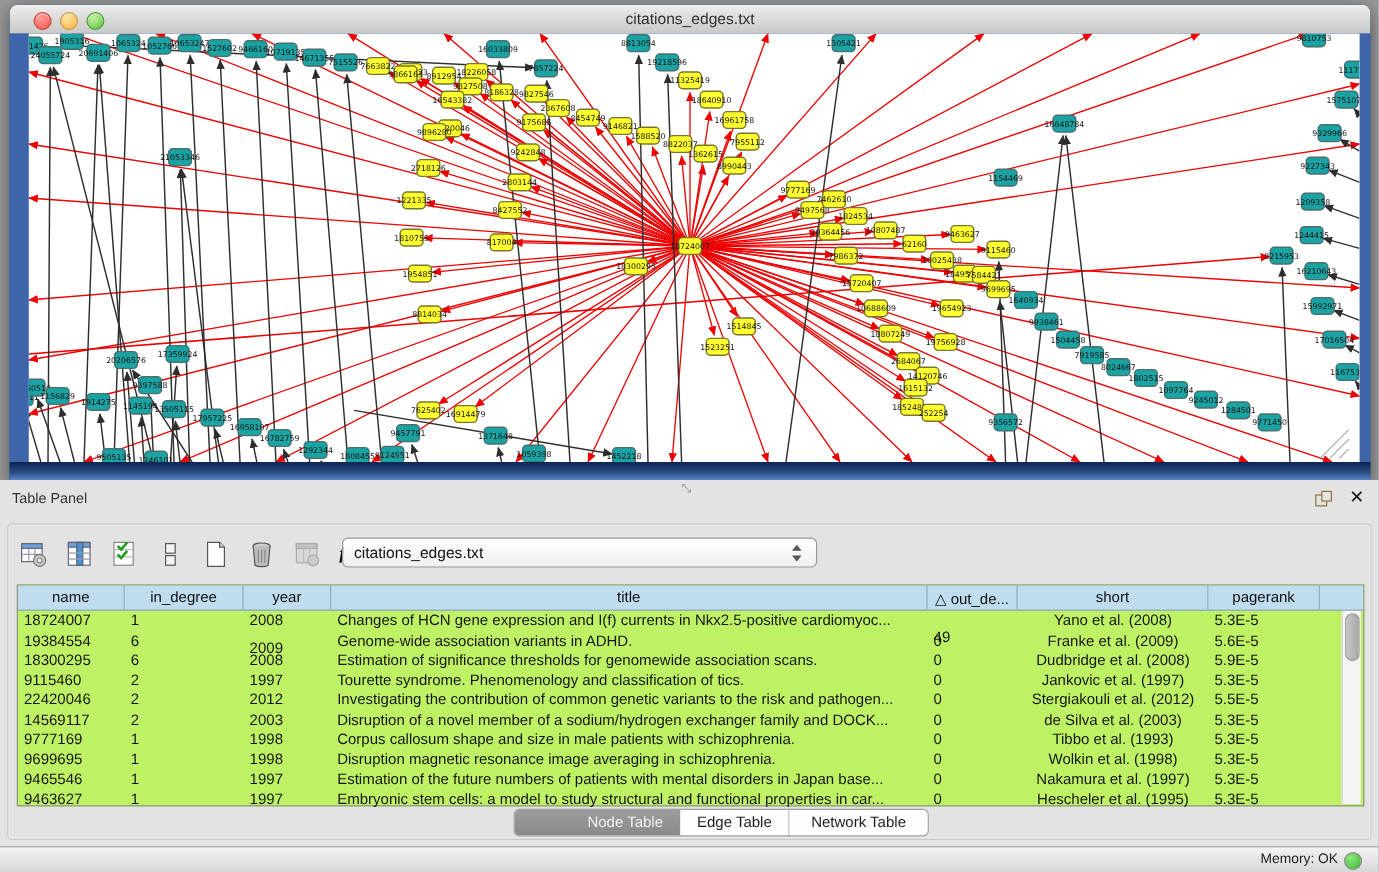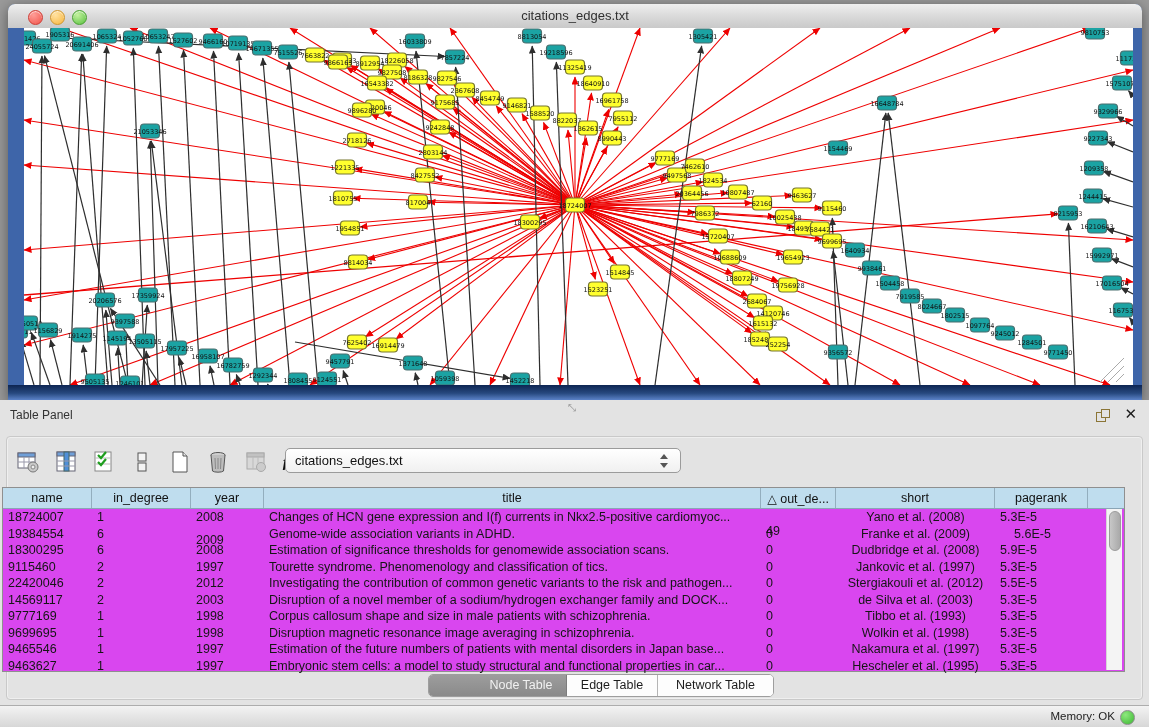--- a/index.html
+++ b/index.html
@@ -37,21 +37,21 @@
 
   #toolbar{position:absolute;left:14px;top:46px;height:32px;display:flex;align-items:center;gap:10px;}
   .tool-btn{width:28px;height:28px;display:flex;align-items:center;justify-content:center;}
   .fx{font-family:"Liberation Serif",serif;font-style:italic;font-weight:bold;font-size:15px;color:#111;}
   #table-dropdown{position:absolute;left:285px;top:48px;width:396px;height:25px;background:linear-gradient(180deg,#ffffff,#f0f0f0);
      border:1px solid #9b9b9b;border-radius:5px;font-size:13px;color:#111;line-height:24px;padding-left:9px;box-sizing:border-box;}
   #dd-arrows{position:absolute;right:12px;top:4px;width:9px;height:16px;}
   #dd-arrows .up{position:absolute;left:1px;top:1px;width:0;height:0;border-left:4px solid transparent;border-right:4px solid transparent;border-bottom:5px solid #555;}
   #dd-arrows .dn{position:absolute;left:1px;bottom:1px;width:0;height:0;border-left:4px solid transparent;border-right:4px solid transparent;border-top:5px solid #555;}
 
-  #data-table{position:absolute;left:2px;top:87px;width:1123px;height:185px;background:#d946ef;border:1px solid #8f8f8f;box-sizing:border-box;}
+  #data-table{position:absolute;left:14px;top:87px;width:1123px;height:185px;background:#bef264;border:1px solid #8f8f8f;box-sizing:border-box;}
   #thead{display:flex;height:20px;background:#bfddee;border-bottom:1px solid #8aa5b5;}
   .th{box-sizing:border-box;border-right:1px solid #93aebe;font-size:12.5px;color:#111;
       display:flex;align-items:center;justify-content:center;overflow:hidden;white-space:nowrap;}
   .tr{display:flex;height:16.5px;align-items:center;}
   .td{box-sizing:border-box;font-size:12.5px;color:#161616;padding-left:5px;overflow:hidden;white-space:nowrap;}
   .td.center{text-align:center;padding-left:0;}
   #vscroll{position:absolute;right:2px;top:21px;width:15px;height:161px;background:#f4f4f4;border-left:1px solid #d6d6d6;}
   #vthumb{position:absolute;left:2px;top:2px;width:10px;height:38px;border-radius:6px;background:linear-gradient(90deg,#c7c7c7,#a9a9a9);border:1px solid #9b9b9b;}
 
   #tabs{position:absolute;left:428px;top:274px;height:21px;display:flex;border:1px solid #9e9e9e;border-radius:5px;overflow:hidden;background:#fdfdfd;}
@@ -859,21 +859,21 @@
             <div class="td center" style="width: 159px;">Yano et al. (2008)</div>
             <div class="td" style="width: 93px;">5.3E-5</div>
           </div>
           <div class="tr">
             <div class="td" style="width: 89px;">19384554</div>
             <div class="td" style="width: 99px;">6</div>
             <div class="td" style="width: 73px; margin-top: 12px;">2009</div>
             <div class="td" style="width: 497px;">Genome-wide association variants in ADHD.</div>
             <div class="td" style="width: 75px;">0</div>
             <div class="td center" style="width: 159px;">Franke et al. (2009)</div>
-            <div class="td" style="width: 93px; margin-left: 14px;">5.6E-5</div>
+            <div class="td" style="width: 93px;">5.6E-5</div>
           </div>
           <div class="tr">
             <div class="td" style="width: 89px;">18300295</div>
             <div class="td" style="width: 99px;">6</div>
             <div class="td" style="width: 73px;">2008</div>
             <div class="td" style="width: 497px;">Estimation of significance thresholds for genomewide association scans.</div>
             <div class="td" style="width: 75px;">0</div>
             <div class="td center" style="width: 159px;">Dudbridge et al. (2008)</div>
             <div class="td" style="width: 93px;">5.9E-5</div>
           </div>

